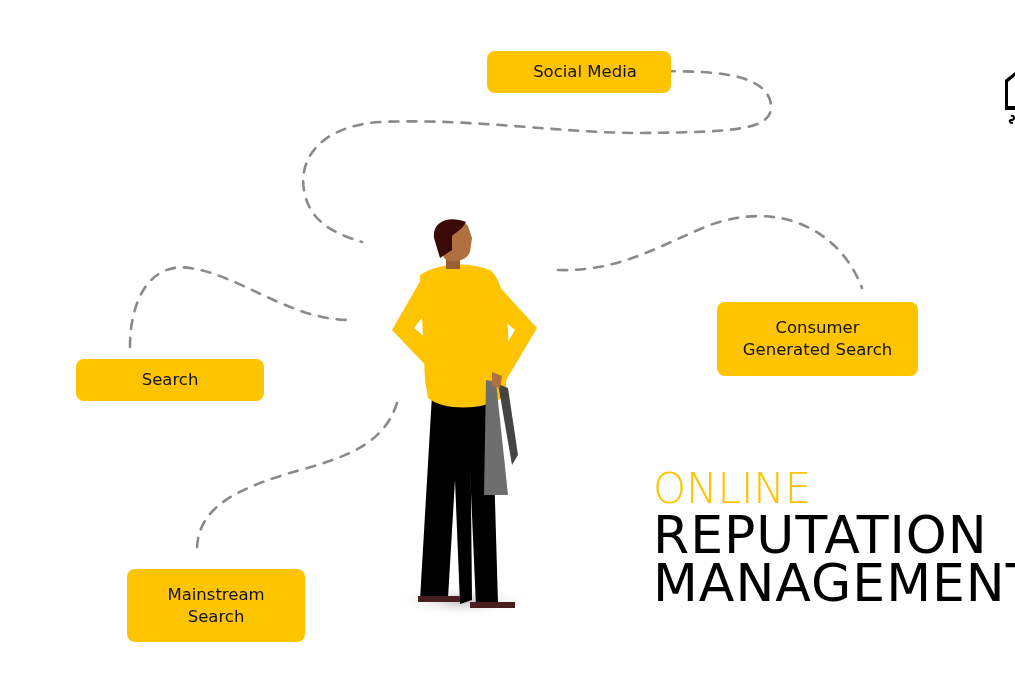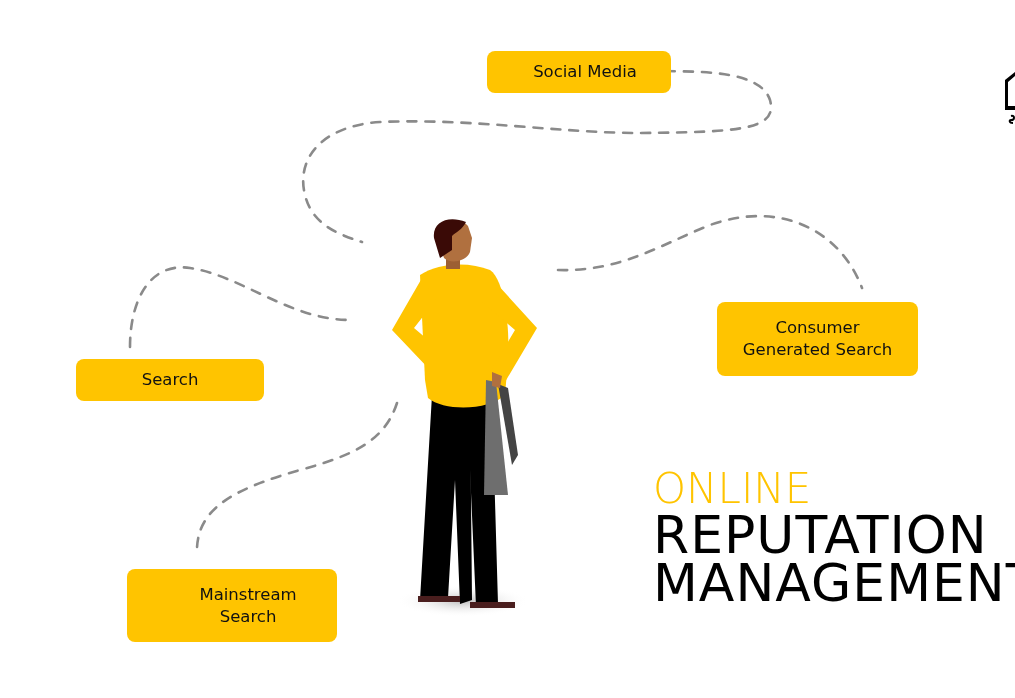--- a/index.html
+++ b/index.html
@@ -8,21 +8,21 @@
   .paths { position:absolute; left:0; top:0; }
   .label {
     position:absolute; background:#FFC400; border-radius:8px;
     display:flex; align-items:center; justify-content:center; text-align:center;
     color:#111; font-size:16.5px; line-height:22px; cursor:pointer;
   }
   .label span { display:block; }
   .lbl-social   { left:487px; top:51px;  width:172px; height:42px;padding-left:12px; }
   .lbl-search   { left:76px;  top:359px; width:188px; height:42px; }
   .lbl-consumer { left:717px; top:302px; width:201px; height:74px; flex-direction:column; }
-  .lbl-mainstream { left:127px; top:569px; width:178px; height:73px; flex-direction:column;padding-left:32px; }
+  .lbl-mainstream { left:127px; top:569px; width:178px; height:73px; flex-direction:column; }
   .title-block { position:absolute; left:653px; top:467px; white-space:nowrap; }
   .title-online { color:#FFC400; font-size:42px; line-height:44px; font-weight:300; letter-spacing:0px; font-family:"DejaVu Sans", sans-serif; }
   .title-main { color:#000; font-size:52px; line-height:48px; font-family:"DejaVu Sans", sans-serif; letter-spacing:1px; }
   .logo { position:absolute; left:1003px; top:70px; }
   .person { position:absolute; left:380px; top:215px; }
 </style>
 </head>
 <body>
 
 <div class="canvas">

